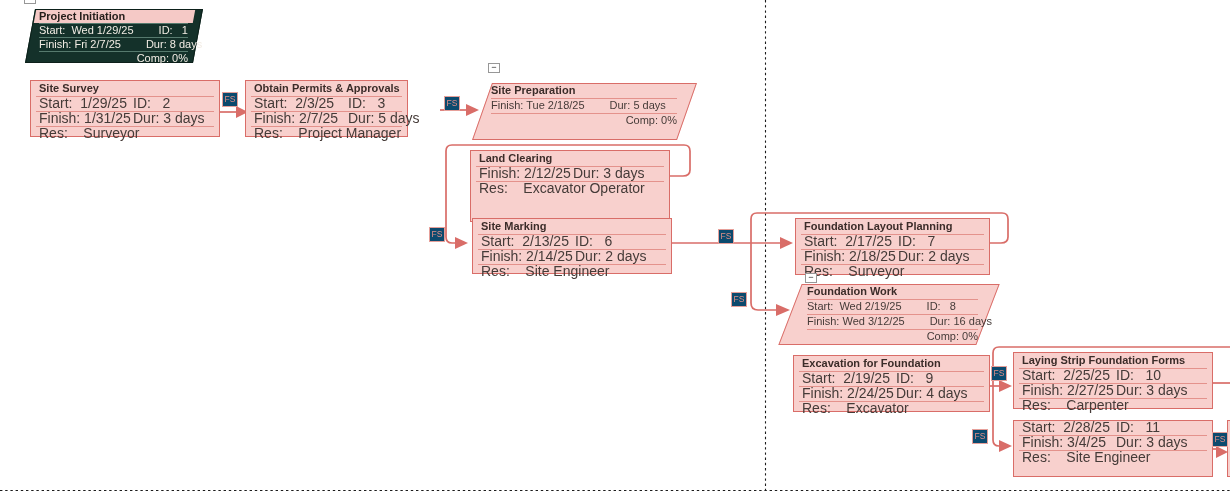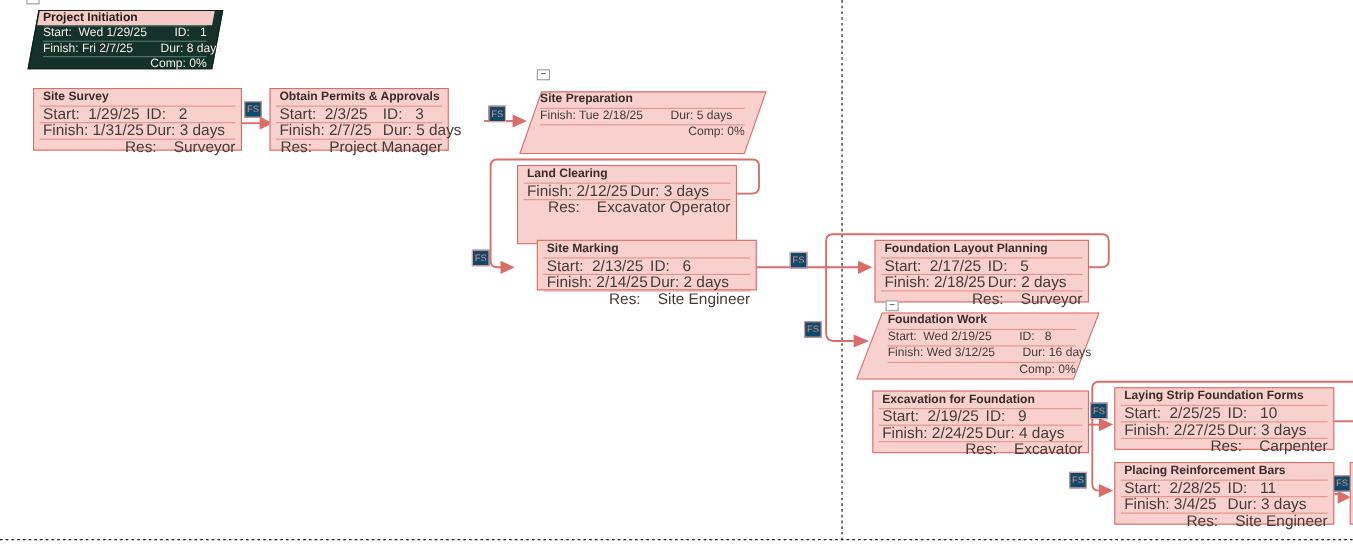--- a/index.html
+++ b/index.html
@@ -8,21 +8,21 @@
   svg.layer{position:absolute;left:0;top:0;z-index:1;}
   .dash{stroke:#1c1c1c;stroke-width:1.1;stroke-dasharray:2.4 2.8;fill:none;}
   .link{stroke:#d96d68;stroke-width:1.7;fill:none;}
   .ah{fill:#d96d68;stroke:none;}
 
   
   .task{position:absolute;z-index:2;background:#f8d0cd;border:1.5px solid #d96d68;box-sizing:border-box;}
   .task .row{position:relative;height:14px;line-height:13px;margin:0 5px;padding:0 0 0 3px;
              border-bottom:1px solid #e4928c;font-size:14px;white-space:pre;}
   .task .row.first{margin-top:1px;}
-  .task .row.last{border-bottom:none;text-align:right;}
+  .task .row.last{border-bottom:none;}
   .task .row.name{font-weight:bold;color:#3b2c29;font-size:11px;}
   .task .c{white-space:pre;}
   .task .r{position:absolute;left:97px;top:0;}
   .task.partial{z-index:2;}
 
   
   .para{position:absolute;z-index:2;}
   .para-shape{position:absolute;left:0;top:0;right:0;bottom:0;background:#f8d0cd;
               border:1.5px solid #d96d68;box-sizing:border-box;}
   .para.dark .para-shape{background:#14312a;border-color:#0c201a;}
@@ -113,30 +113,30 @@
       <div class="prow plast"><span>Comp: 0%</span></div>
     </div>
   </div>
 
   <div class="task" style="left:470px;top:150px;width:200px;height:72px">
     <div class="row name first">Land Clearing</div>
     <div class="row"><span class="c">Finish: 2/12/25</span><span class="c r">Dur: 3 days</span></div>
     <div class="row last"><span class="c">Res:    Excavator Operator</span></div>
   </div>
 
-  <div class="task" style="left:488px;top:218px;width:200px;height:46px">
+  <div class="task" style="left:472px;top:218px;width:200px;height:56px">
     <div class="row name first">Site Marking</div>
     <div class="row"><span class="c">Start:  2/13/25</span><span class="c r">ID:   6</span></div>
     <div class="row"><span class="c">Finish: 2/14/25</span><span class="c r">Dur: 2 days</span></div>
     <div class="row last"><span class="c">Res:    Site Engineer</span></div>
   </div>
 
   <div class="task" style="left:795px;top:218px;width:195px;height:57px">
     <div class="row name first">Foundation Layout Planning</div>
-    <div class="row"><span class="c">Start:  2/17/25</span><span class="c r">ID:   5</span></div>
+    <div class="row"><span class="c">Start:  2/17/25</span><span class="c r">ID:   7</span></div>
     <div class="row"><span class="c">Finish: 2/18/25</span><span class="c r">Dur: 2 days</span></div>
     <div class="row last"><span class="c">Res:    Surveyor</span></div>
   </div>
 
   <div class="para" style="left:790px;top:284px;width:198px;height:61px">
     <div class="para-shape" style="transform:skewX(-21deg)"></div>
     <div class="para-in pad16">
       <div class="prow pname">Foundation Work</div>
       <div class="prow"><span>Start:  Wed 2/19/25</span><span class="g">ID:   8</span></div>
       <div class="prow"><span>Finish: Wed 3/12/25</span><span class="g">Dur: 16 days</span></div>
@@ -152,21 +152,20 @@
   </div>
 
   <div class="task" style="left:1013px;top:352px;width:200px;height:57px">
     <div class="row name first">Laying Strip Foundation Forms</div>
     <div class="row"><span class="c">Start:  2/25/25</span><span class="c r">ID:   10</span></div>
     <div class="row"><span class="c">Finish: 2/27/25</span><span class="c r">Dur: 3 days</span></div>
     <div class="row last"><span class="c">Res:    Carpenter</span></div>
   </div>
 
   <div class="task" style="left:1013px;top:420px;width:200px;height:57px">
-    <div class="row name first">Placing Reinforcement Bars</div>
     <div class="row"><span class="c">Start:  2/28/25</span><span class="c r">ID:   11</span></div>
     <div class="row"><span class="c">Finish: 3/4/25</span><span class="c r">Dur: 3 days</span></div>
     <div class="row last"><span class="c">Res:    Site Engineer</span></div>
   </div>
 
   <div class="task partial" style="left:1227px;top:420px;width:14px;height:57px"></div>
 
   <div class="fs" style="left:222px;top:92px">FS</div>
   <div class="fs" style="left:444px;top:96px">FS</div>
   <div class="fs" style="left:429px;top:227px">FS</div>

